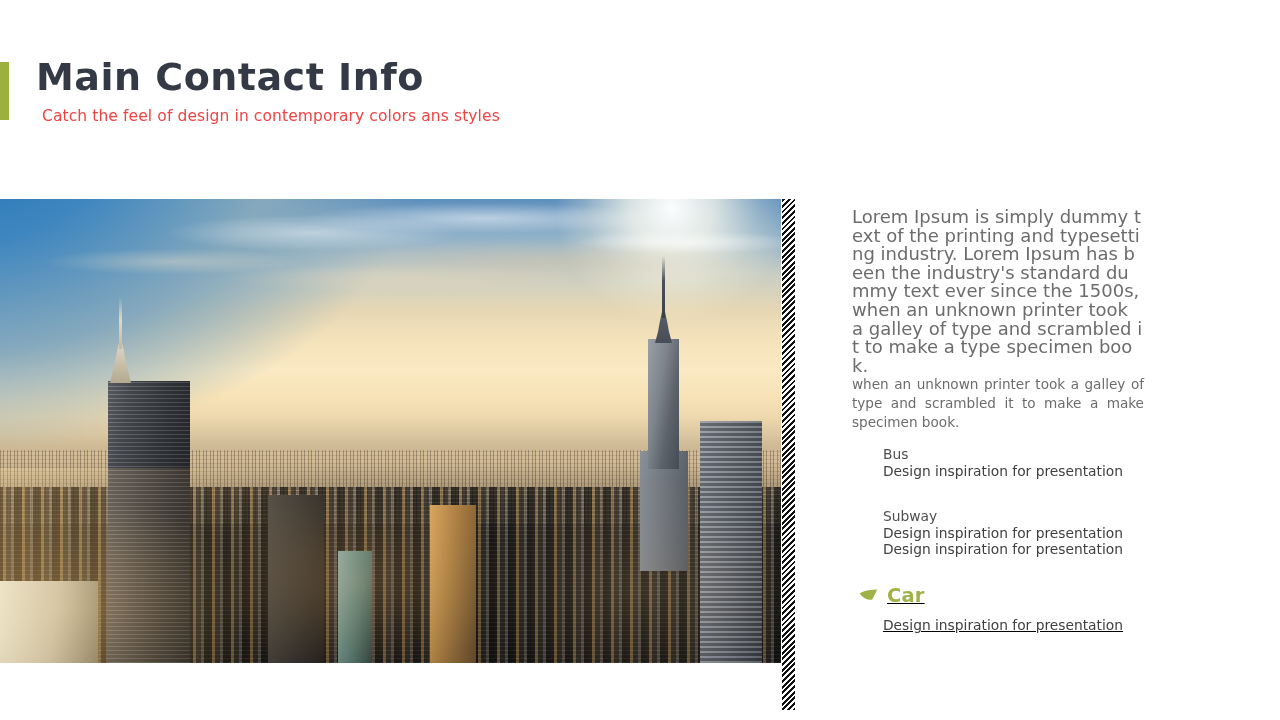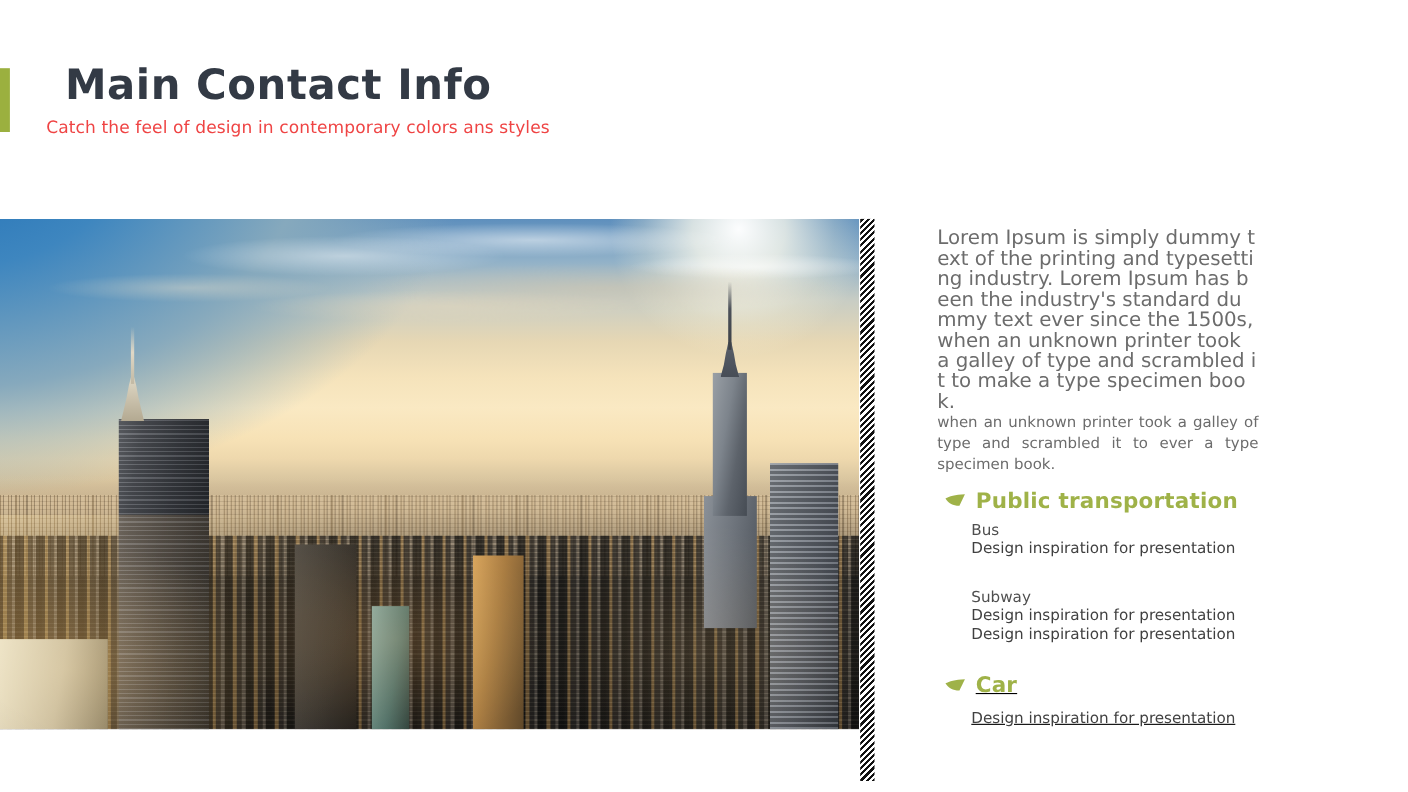--- a/index.html
+++ b/index.html
@@ -19,21 +19,21 @@
   .header-accent-bar {
     position: absolute;
     left: 0;
     top: 62px;
     width: 9px;
     height: 58px;
     background: #9BB03F;
   }
   .page-title {
     position: absolute;
-    left: 59px;
+    left: 36px;
     top: 57px;
     font-size: 38px;
     font-weight: bold;
     letter-spacing: 0.5px;
     color: #333a45;
     line-height: 1.1;
     white-space: nowrap;
   }
   .page-subtitle {
     position: absolute;
@@ -300,31 +300,23 @@
   <div class="tower t-rightslab"></div>
   <div class="tower t-rightslab-glass"></div>
   <div class="photo-sunrake"></div>
   <div class="photo-vignette"></div>
 </div>
 
 <div class="hatch-strip"></div>
 
 <div class="content-col">
   <p class="body-para-1">Lorem Ipsum is simply dummy text of the printing and typesetting industry. Lorem Ipsum has been the industry's standard dummy text ever since the 1500s, when an unknown printer took a galley of type and scrambled it to make a type specimen book.</p>
-  <p class="body-para-2">when an unknown printer took a galley of type and scrambled it to ever a type specimen book.</p>
+  <p class="body-para-2">when an unknown printer took a galley of type and scrambled it to make a make specimen book.</p>
 
   <div class="section-block">
-    <div class="section-head">
-      <span class="leaf-icon">
-        <svg width="19" height="12" viewBox="0 0 19 12" aria-hidden="true">
-          <path d="M0.5 4.2 C4 2.4 9 0.6 18.2 0.4 L13.2 10.8 C7.5 10.9 3.4 8.6 0.5 4.2 Z" fill="#9fb248"></path>
-        </svg>
-      </span>
-      <span class="section-title">Public transportation</span>
-    </div>
     <div class="sub-group">
       <div class="sub-title">Bus</div>
       <div class="sub-line">Design inspiration for presentation</div>
     </div>
     <div class="sub-gap"></div>
     <div class="sub-group">
       <div class="sub-title">Subway</div>
       <div class="sub-line">Design inspiration for presentation</div>
       <div class="sub-line">Design inspiration for presentation</div>
     </div>

